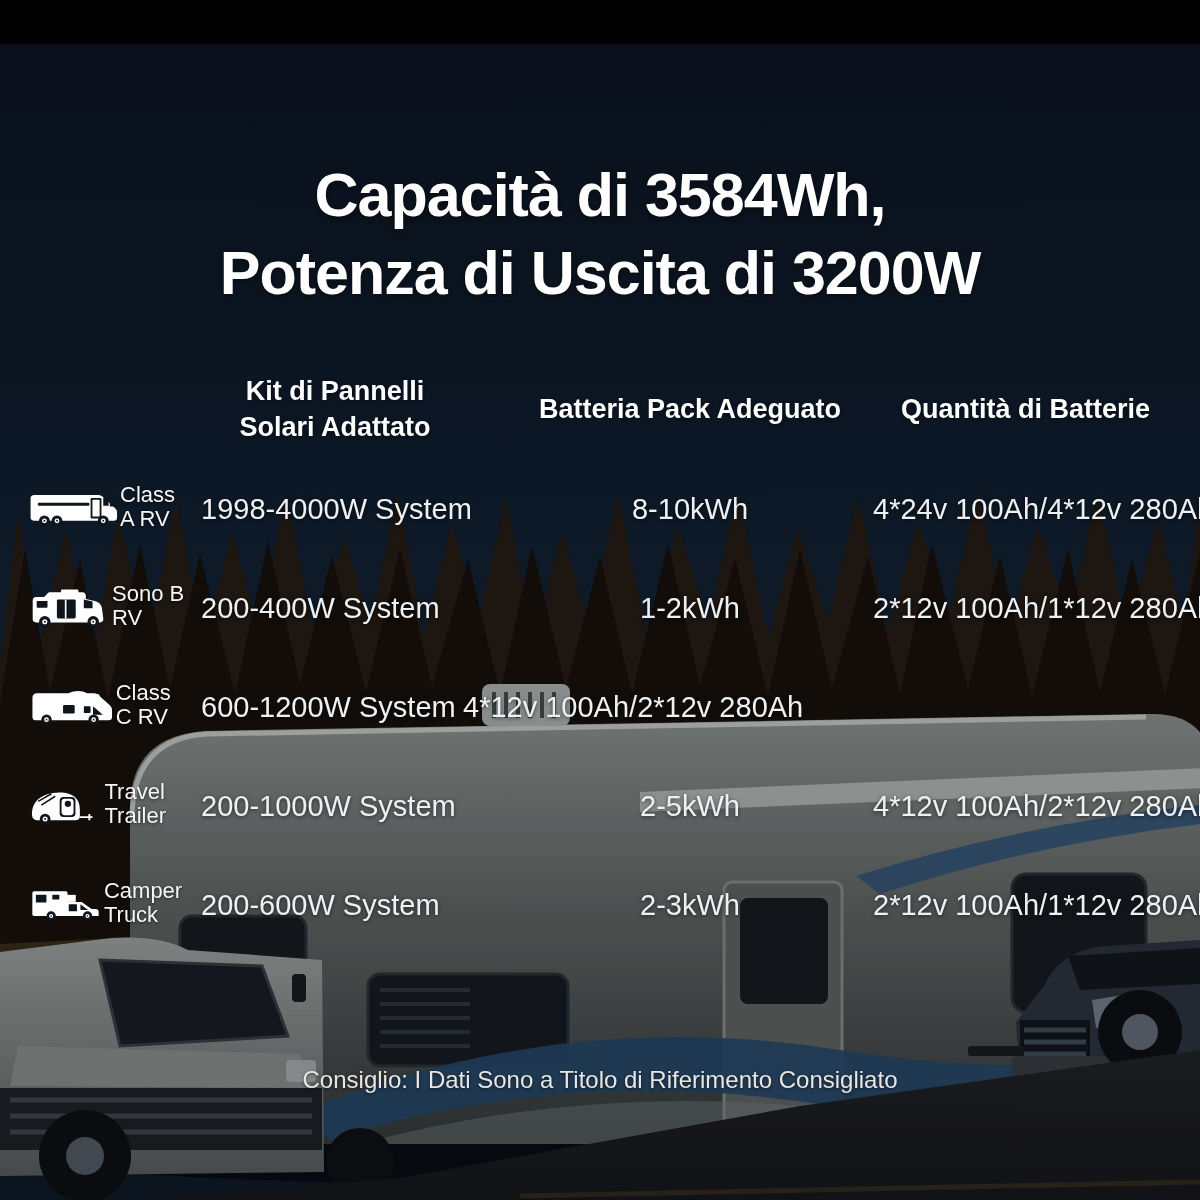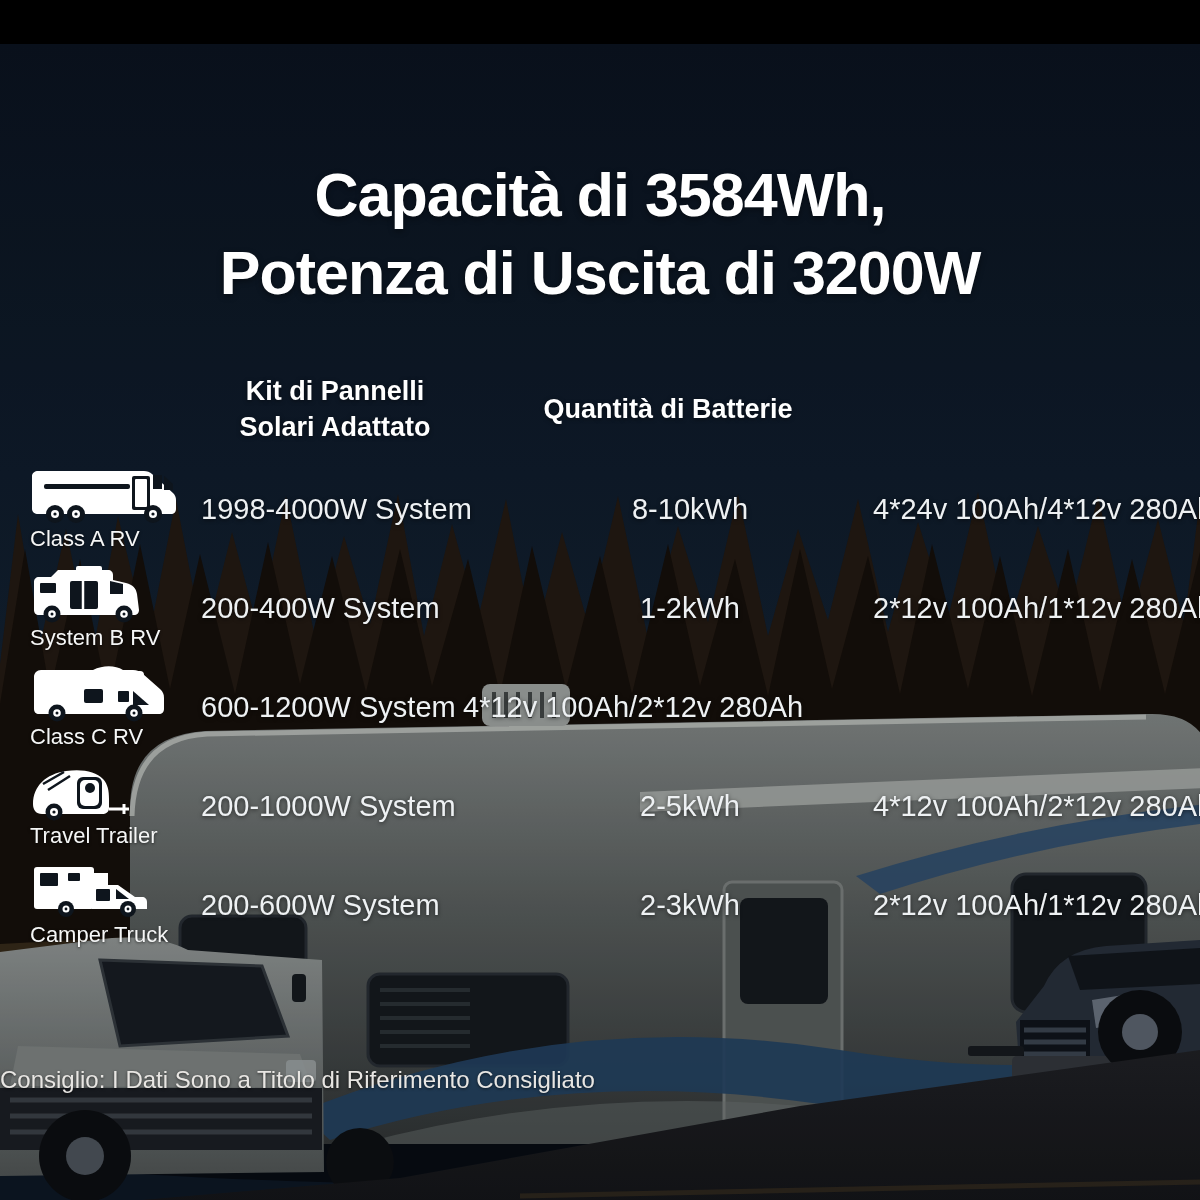--- a/index.html
+++ b/index.html
@@ -24,34 +24,34 @@
     align-items:center;
   }
   .hrow { height:78px; }
   .hcell {
     color:#ffffff; font-weight:700; font-size:27px; line-height:1.35;
     text-align:center; text-shadow:0 1px 4px rgba(0,0,0,.5);
   }
   .hcell span { display:block; }
   .tbody { margin-top:12px; }
   .trow { height:99px; }
-  .vcell { display:flex; flex-direction:column; align-items:flex-start; padding-left:30px; }
+  .vcell { display:flex; flex-direction:row; align-items:flex-start; padding-left:30px; }
   .vcell svg { display:block; }
   .vlabel { margin-top:2px; color:#f5f6f6; font-size:22px; line-height:1.1;
             text-shadow:0 1px 3px rgba(0,0,0,.6); }
   .cell {
     color:#eef1f3; font-size:29px; white-space:nowrap;
     text-shadow:0 1px 4px rgba(0,0,0,.6);
   }
   .col-kit { padding-left:16px; text-align:left; }
   .col-bat { text-align:center; }
   .col-q   { transform:translateX(-22px); }
 
   .note {
-    position:absolute; top:1022px; left:0; width:1200px; text-align:left;
+    position:absolute; top:1022px; left:0; width:1200px; text-align:center;
     color:#e8e6e3; font-size:24px; text-shadow:0 1px 3px rgba(0,0,0,.6);
   }
 
   .ic { fill:#ffffff; }
   .icd { fill:#0e151d; }
 </style>
 </head>
 <body>
 
 <div class="stage">
@@ -157,20 +157,21 @@
     <span>Potenza di Uscita di 3200W</span>
   </div>
 
   <div class="table">
     <div class="hrow">
       <div class="hcell"></div>
       <div class="hcell">
         <span>Kit di Pannelli</span>
         <span>Solari Adattato</span>
       </div>
+      <div class="hcell">Batteria Pack Adeguato</div>
       <div class="hcell col-q">Quantità di Batterie</div>
     </div>
 
     <div class="tbody">
 
       <div class="trow">
         <div class="vcell">
           <svg width="152" height="58" viewBox="0 0 150 58">
             <path class="ic" d="M7,4 h106 c3,0 6,1 8,3 l21,19 c2,2 3,4 3,7 v9 c0,3 -2,5 -5,5 H7 c-3,0 -6,-2 -6,-5 V9 c0,-3 3,-5 6,-5 z"></path>
             <rect class="icd" x="13" y="17" width="86" height="5" rx="2"></rect>
@@ -203,21 +204,21 @@
             <rect class="icd" x="40" y="15" width="28" height="28" rx="2"></rect>
             <path class="ic" d="M53,15 v28" stroke="#ffffff" stroke-width="2.5"></path>
             <path class="icd" d="M80,15 l13,3 v10 h-13 z"></path>
             <circle class="icd" cx="22" cy="48" r="8.5"></circle>
               <circle class="ic" cx="22" cy="48" r="3.8"></circle>
               <circle class="icd" cx="22" cy="48" r="1.5"></circle>
             <circle class="icd" cx="94" cy="48" r="8.5"></circle>
               <circle class="ic" cx="94" cy="48" r="3.8"></circle>
               <circle class="icd" cx="94" cy="48" r="1.5"></circle>
           </svg>
-          <div class="vlabel">System B RV</div>
+          <div class="vlabel">Sono B RV</div>
         </div>
         <div class="cell col-kit">200-400W System</div>
         <div class="cell col-bat">1-2kWh</div>
         <div class="cell col-q">2*12v 100Ah/1*12v 280Ah</div>
       </div>
 
       <div class="trow">
         <div class="vcell">
           <svg width="140" height="58" viewBox="0 0 140 58">
             <path class="ic" d="M4,12 c0,-4 3,-7 7,-7 h52 c10,-5 22,-5 30,0 h10 c4,0 7,1 10,4 l17,15 c3,3 4,5 4,9 v11 c0,3 -2,5 -5,5 H9 c-3,0 -5,-2 -5,-5 z"></path>

